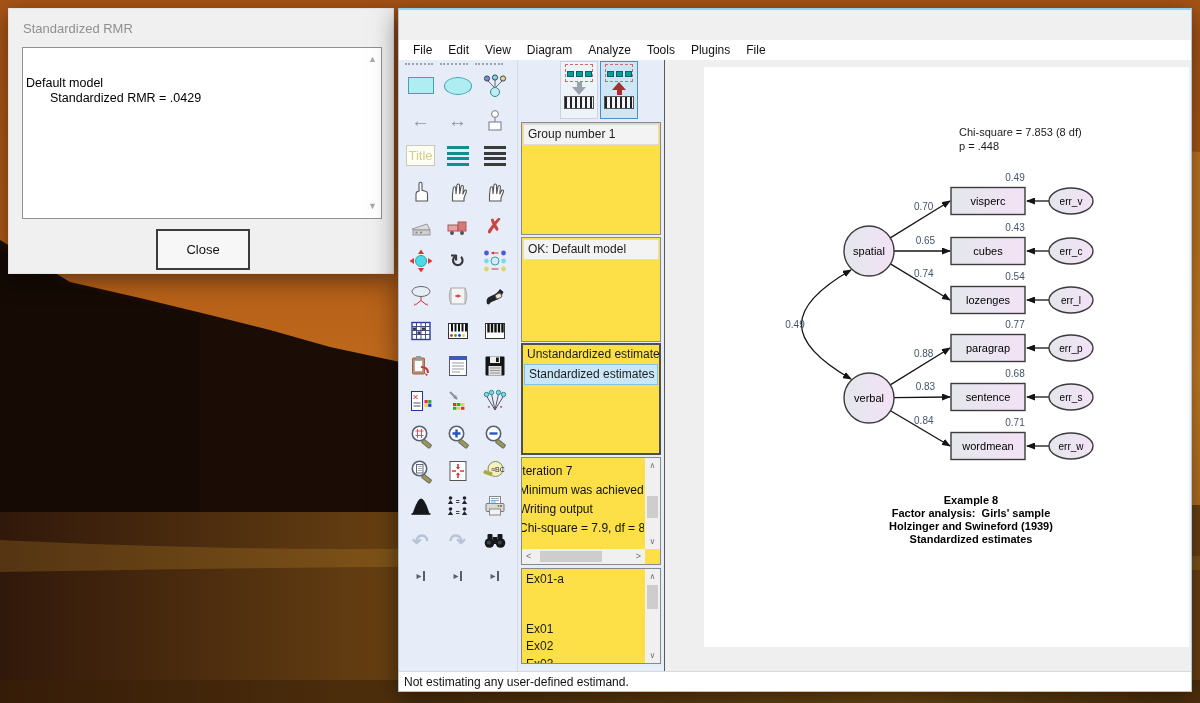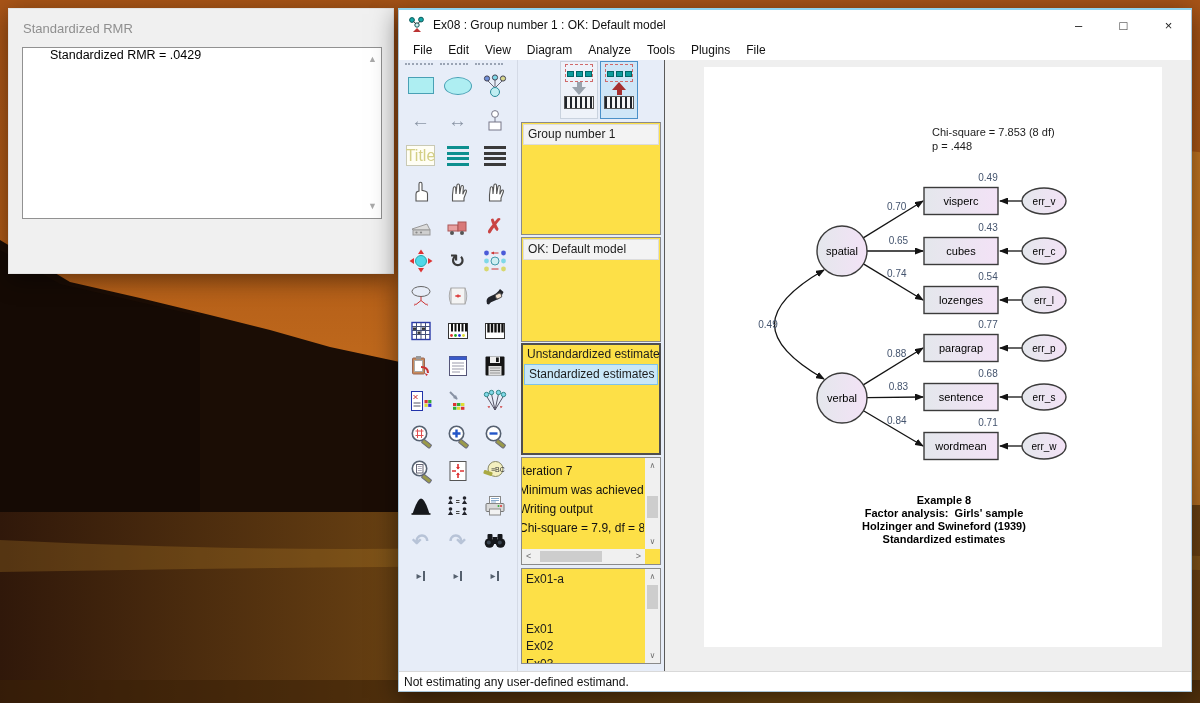--- a/index.html
+++ b/index.html
@@ -40,21 +40,21 @@
   #toolgrid{display:grid;grid-template-columns:repeat(3,37px);padding-left:3px;}
   .tool-cell{width:37px;height:35px;display:flex;align-items:center;justify-content:center;}
   .tool-cell svg{display:block;}
   .tg{font-size:19px;color:#8a95a5;font-weight:bold;line-height:1;}
   .tg-x{color:#c94444;font-size:20px;}
   .tg-rot{color:#3a3a3a;font-size:18px;}
   .tg-undo{color:#b7c3d7;font-size:20px;}
   .ic-rect{width:24px;height:15px;background:#aeeef2;border:1px solid #49a0b5;display:block;}
   .ic-ell{width:26px;height:16px;background:#aeeef2;border:1px solid #49a0b5;border-radius:50%;display:block;}
   .ic-title{display:flex;align-items:center;justify-content:center;width:27px;height:19px;
-    background:#fffef4;border:1px solid #c9c9b4;color:#d3cf86;font-size:16px;}
+    background:#fffef4;border:1px solid #c9c9b4;color:#d3cf86;font-size:13px;}
   .ic-bars{width:22px;height:20px;display:block;}
   .ic-bars.teal{background:repeating-linear-gradient(180deg,#0d8f8f 0 3px,#e7edf8 3px 5.5px);}
   .ic-bars.dark{background:repeating-linear-gradient(180deg,#3a3a3a 0 3px,#e7edf8 3px 5.5px);}
   .ic-exp{font-size:10px;color:#55606e;border-right:2px solid #55606e;padding-right:1px;line-height:10px;}
   
   #mid-col{width:146px;position:relative;background:#e7edf8;flex:0 0 auto;}
   #view-btns{position:absolute;left:42px;top:1px;display:flex;gap:2px;}
   .view-btn{width:38px;height:58px;box-sizing:border-box;border:1px solid #c9d2de;background:#eef2f9;
     display:flex;flex-direction:column;align-items:center;padding-top:2px;}
   .view-btn.selected{background:#cfe6f7;border:1px solid #4a90c8;}
@@ -80,21 +80,21 @@
   #msg-lines{padding:4px 0 0 4px;position:absolute;left:0;top:0;right:16px;bottom:15px;overflow:hidden;}
   .vscroll{position:absolute;right:0;top:0;width:15px;background:#f0f0f0;}
   .vscroll .arr{position:absolute;left:0;width:15px;text-align:center;font-size:8px;color:#707070;}
   .vscroll .thumb{position:absolute;left:2px;width:11px;background:#cdcdcd;}
   .hscroll{position:absolute;left:0;right:15px;bottom:0;height:15px;background:#f0f0f0;}
   .hscroll .arr{position:absolute;top:0;height:15px;line-height:15px;font-size:9px;color:#707070;}
   .hscroll .thumb{position:absolute;top:2px;height:11px;background:#cdcdcd;}
   
   #splitter{width:5px;background:#f0f0f0;border-left:1px solid #5a5a5a;flex:0 0 auto;}
   #canvas{flex:1;position:relative;background:#efefef;}
-  #page{position:absolute;left:34px;top:7px;width:458px;height:580px;background:#fff;}
+  #page{position:absolute;left:34px;top:7px;width:458px;height:580px;background:#fff;padding-left:27px;}
   #tabs{position:absolute;left:0;bottom:3px;height:22px;display:flex;align-items:flex-end;padding-left:0;}
   .tab{font-size:12px;color:#111;padding:3px 12px;background:#f0f0f0;border:1px solid #acacac;
     border-bottom:none;margin-right:1px;}
   .tab.active{background:#fff;position:relative;}
   #statusbar{position:absolute;left:0;right:0;bottom:0;height:20px;background:#fff;
     border-top:1px solid #d9d9d9;font-size:12px;color:#111;display:flex;align-items:center;padding-left:5px;box-sizing:border-box;}
 </style>
 </head>
 <body>
 
@@ -120,45 +120,29 @@
     <path d="M0,680 h1200 v23 H0 z" fill="#3a2008" opacity="0.55"></path>
     <path d="M0,540 q300,14 520,6 t680,10 v14 q-500,-10 -1200,2 z" fill="#c28a2a" opacity="0.25"></path>
     <path d="M0,240 L70,282 140,298 210,315 270,330 330,347 400,362 445,374 L445,512 L0,512 Z" fill="#1b0d05"></path>
     <path d="M0,250 L60,284 130,300 200,316 L200,512 L0,512 Z" fill="#150a04"></path>
   </svg>
 </div>
 
 <div id="rmr-dialog">
   <div id="rmr-title">Standardized RMR</div>
   <div id="rmr-content">
+    <div class="l1">Default model</div>
     <div class="l2">Standardized RMR = .0429</div>
     <span class="rmr-scroll" id="rmr-up">▲</span>
     <span class="rmr-scroll" id="rmr-down">▼</span>
   </div>
+  <div id="rmr-close">Close</div>
 </div>
 
 <div id="amos">
-  <div id="titlebar">
-    <span class="app-icon">
-      <svg viewBox="0 0 18 18" width="18" height="18">
-        <circle cx="4" cy="4" r="2.4" fill="#15a8a8" stroke="#0a5a5a"></circle>
-        <circle cx="13" cy="3.6" r="2.4" fill="#15a8a8" stroke="#0a5a5a"></circle>
-        <circle cx="9" cy="9" r="2.2" fill="#d8ecec" stroke="#0a5a5a"></circle>
-        <line x1="5.5" y1="5.5" x2="8" y2="7.8" stroke="#333"></line>
-        <line x1="12" y1="5.2" x2="10" y2="7.6" stroke="#333"></line>
-        <path d="M5,16 l4,-4 4,4 z" fill="#b33"></path>
-      </svg>
-    </span>
-    <span id="win-title">Ex08 : Group number 1 : OK: Default model</span>
-    <div id="win-controls">
-      <span class="win-btn">–</span>
-      <span class="win-btn">□</span>
-      <span class="win-btn">×</span>
-    </div>
-  </div>
   <div id="menubar">
       <span class="menu-item">File</span>
       <span class="menu-item">Edit</span>
       <span class="menu-item">View</span>
       <span class="menu-item">Diagram</span>
       <span class="menu-item">Analyze</span>
       <span class="menu-item">Tools</span>
       <span class="menu-item">Plugins</span>
       <span class="menu-item">File</span>
     </div>

